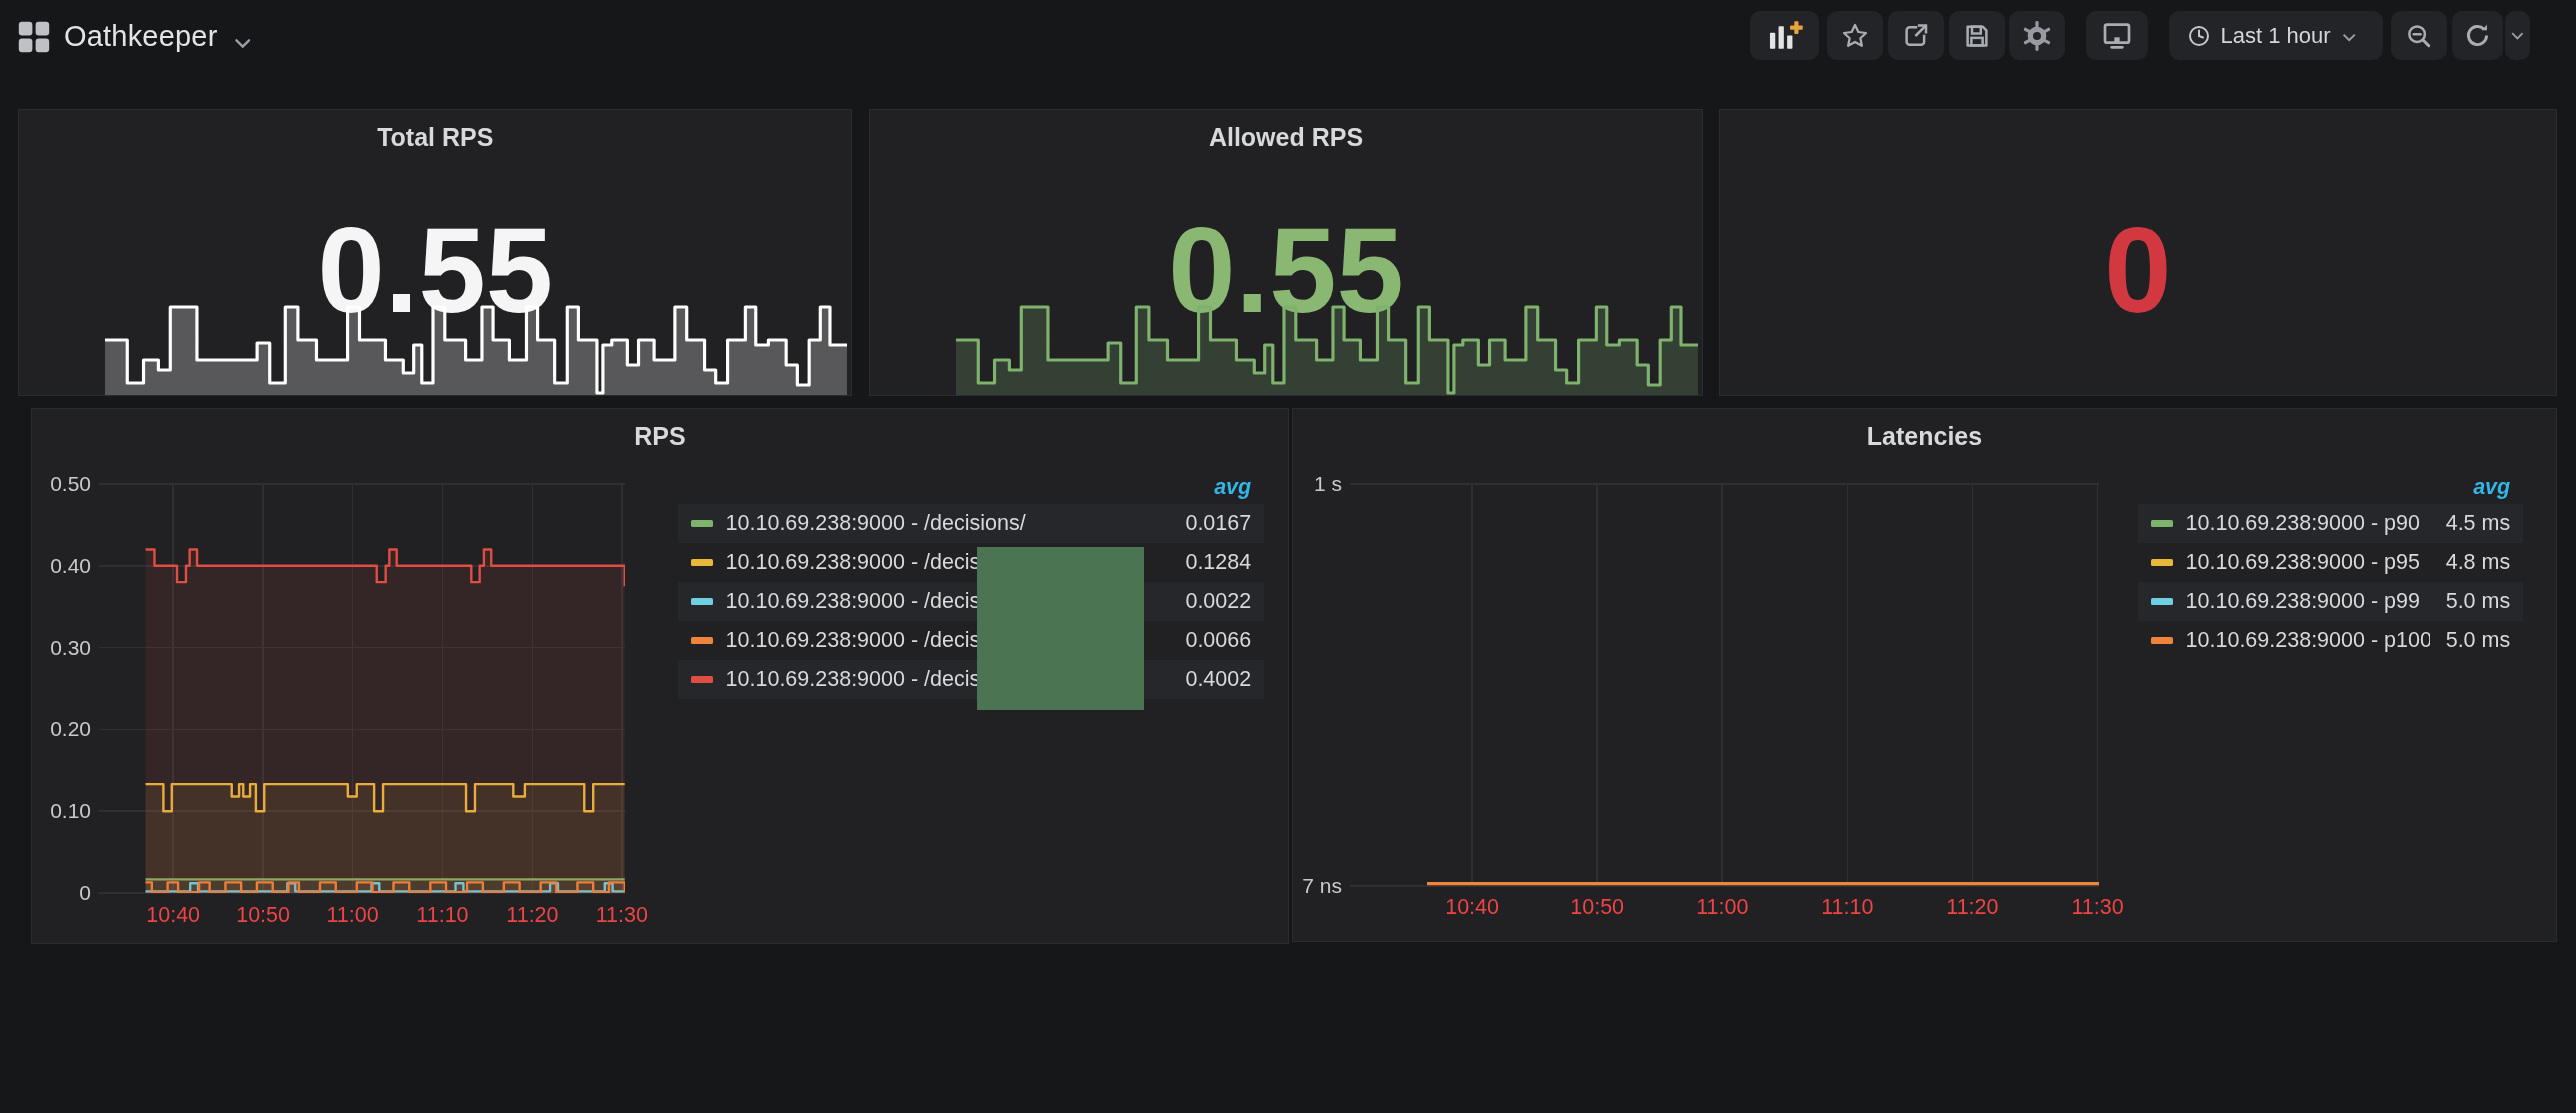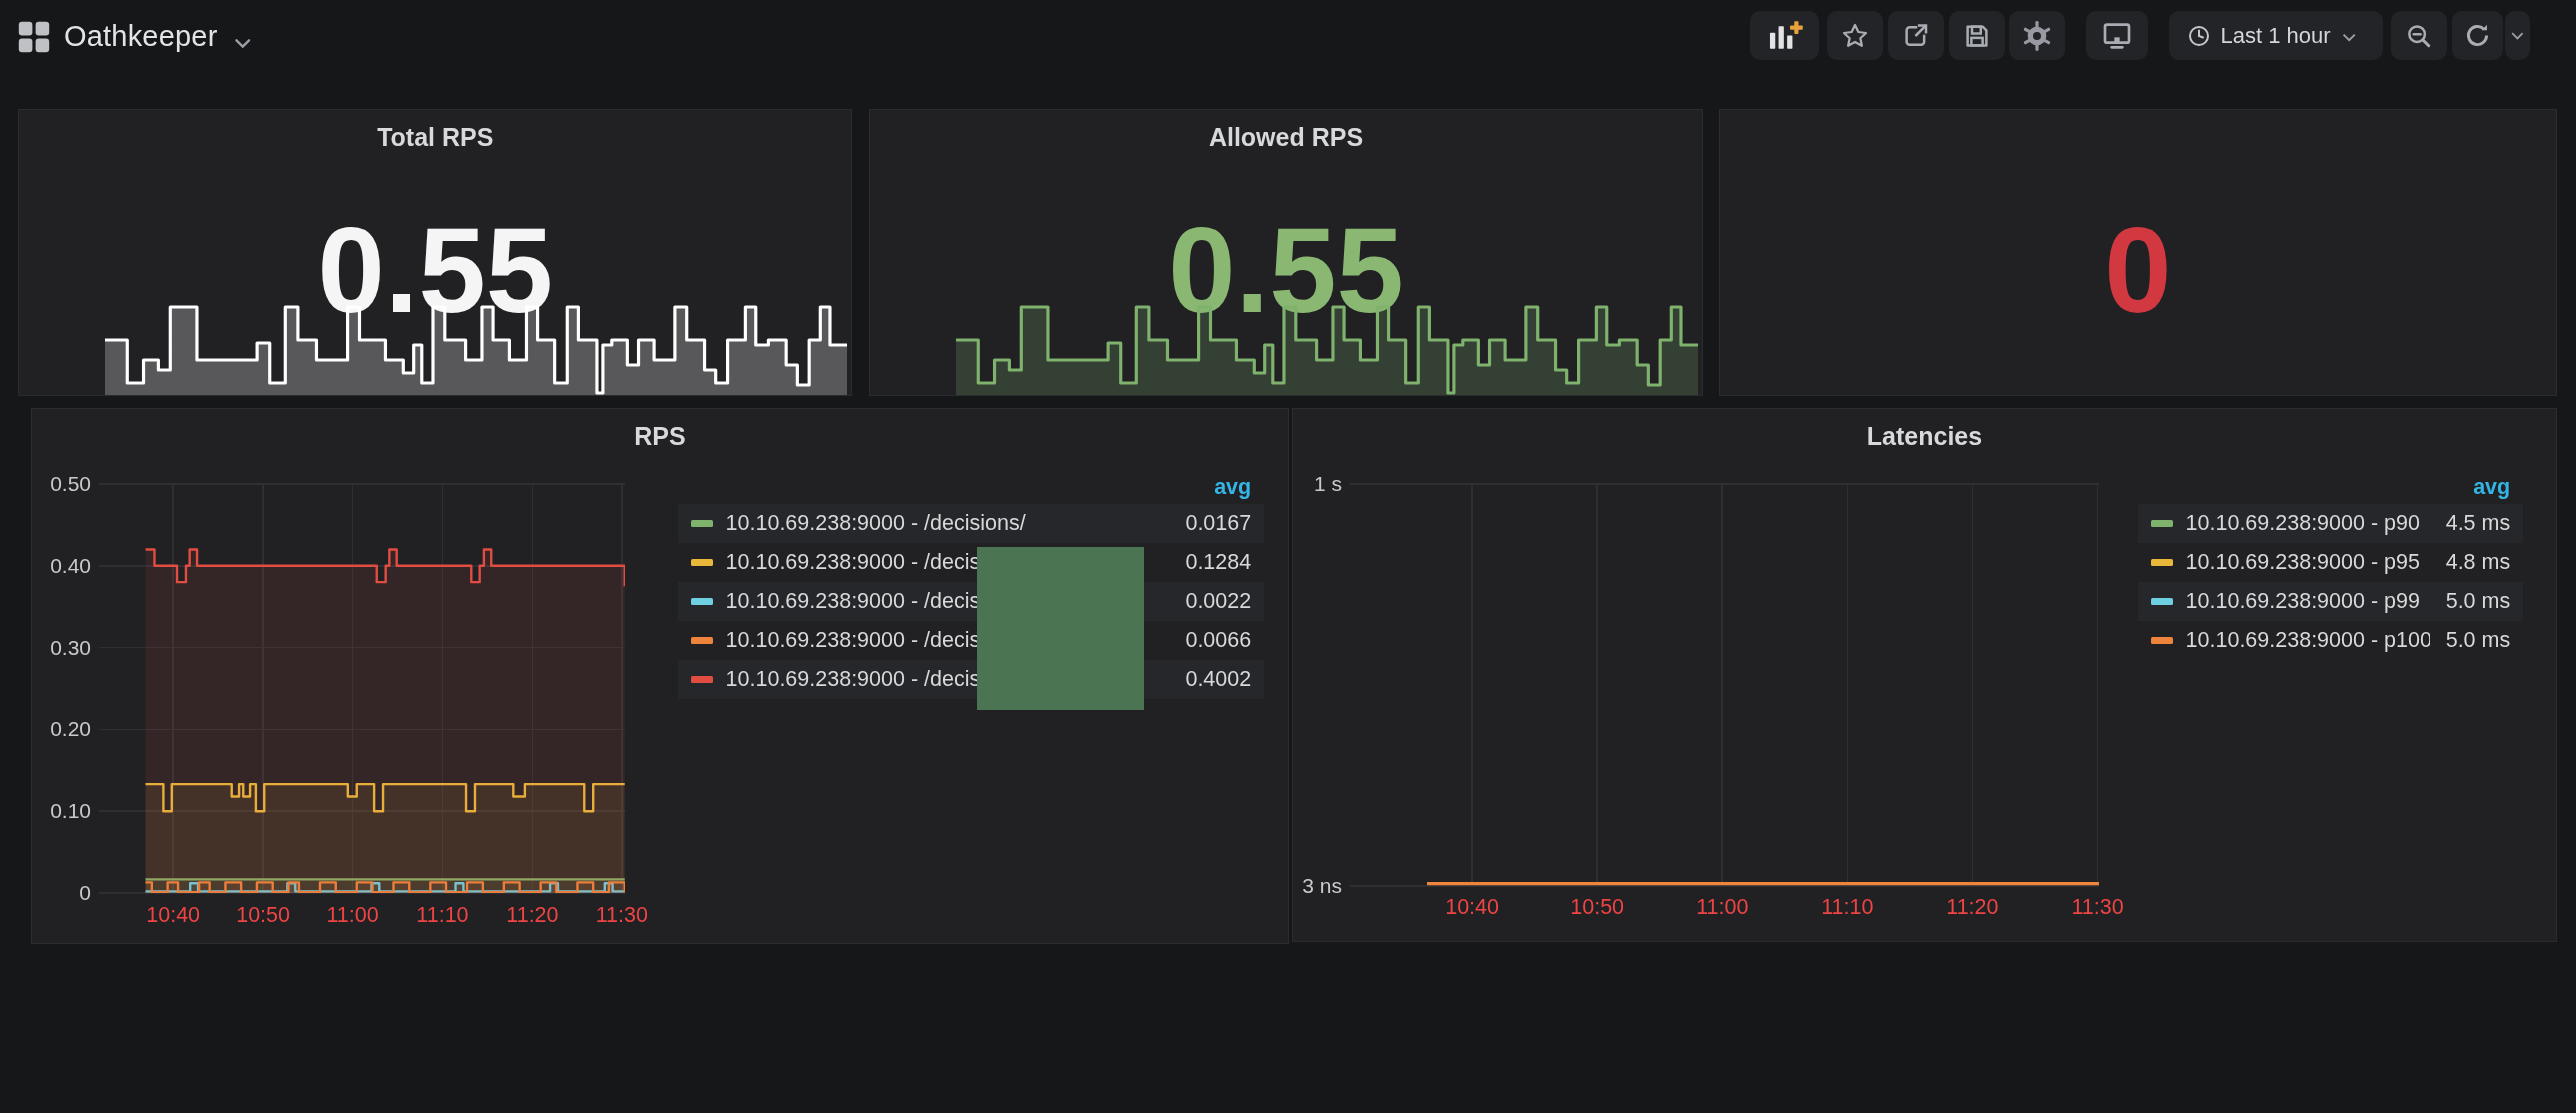--- a/index.html
+++ b/index.html
@@ -34,21 +34,21 @@
   .plot{position:absolute;}
   .gridline-h{position:absolute;left:0;right:0;height:1.6px;background:#2e2f34;}
   .gridline-v{position:absolute;top:0;bottom:0;width:1.6px;background:#2e2f34;}
   .yticks{position:absolute;}
   .ytick{position:absolute;right:0;transform:translateY(-50%);color:#c9cacc;font-size:21px;white-space:nowrap;}
   .xticks{position:absolute;height:32px;}
   .xtick{position:absolute;top:0;transform:translateX(-50%);color:#ef4444;font-size:21.5px;white-space:nowrap;}
 
   
   .legend{position:absolute;}
-  .legend-head{height:33px;display:flex;align-items:center;justify-content:flex-end;padding:0 12.8px;}
+  .legend-head{height:33px;display:flex;align-items:center;justify-content:flex-end;padding:0 12.8px;font-style:italic;}
   .legend-avg{color:#33b5e5;font-size:21.5px;font-weight:700;}
   .legend-row{height:39px;display:flex;align-items:center;padding:0 12.8px;cursor:pointer;}
   .legend-row.alt{background:#26272b;}
   .swatch{width:22px;height:7.2px;border-radius:1.6px;margin-right:12.8px;flex:none;}
   .legend-label{flex:1;color:#d8d9da;font-size:21.5px;white-space:nowrap;overflow:hidden;}
   .legend-value{color:#d8d9da;font-size:21.5px;margin-left:16px;}
   .overlay-box{position:absolute;z-index:5;}
 </style>
 </head>
 <body>
@@ -273,21 +273,21 @@
         <span class="legend-value">0.4002</span>
       </div>
     </div>
     <div class="overlay-box" style="left: 945px; top: 138px; width: 167px; height: 163px; background: rgb(74, 116, 82);"></div>
   </div>
 
   <div class="panel" style="left:1292px;top:408px;width:1265px;height:534px;">
     <div class="panel-title">Latencies</div>
     <div class="yticks" style="left:0;top:75px;width:49px;height:402px;">
         <span class="ytick" style="top: 0%;">1 s</span>
-        <span class="ytick" style="top: 100%;">3 ns</span>
+        <span class="ytick" style="top: 100%;">7 ns</span>
       </div>
     <div class="plot" style="left:57px;top:75px;width:749px;height:402px;">
       <div class="gridline-h" style="top: calc(0% - 0.8px);"></div>
         <div class="gridline-h" style="top: calc(100% - 0.8px);"></div>
         <div class="gridline-v" style="left: calc(16.3% - 0.8px);"></div>
         <div class="gridline-v" style="left: calc(33% - 0.8px);"></div>
         <div class="gridline-v" style="left: calc(49.7% - 0.8px);"></div>
         <div class="gridline-v" style="left: calc(66.4% - 0.8px);"></div>
         <div class="gridline-v" style="left: calc(83.1% - 0.8px);"></div>
         <div class="gridline-v" style="left: calc(99.8% - 0.8px);"></div>

